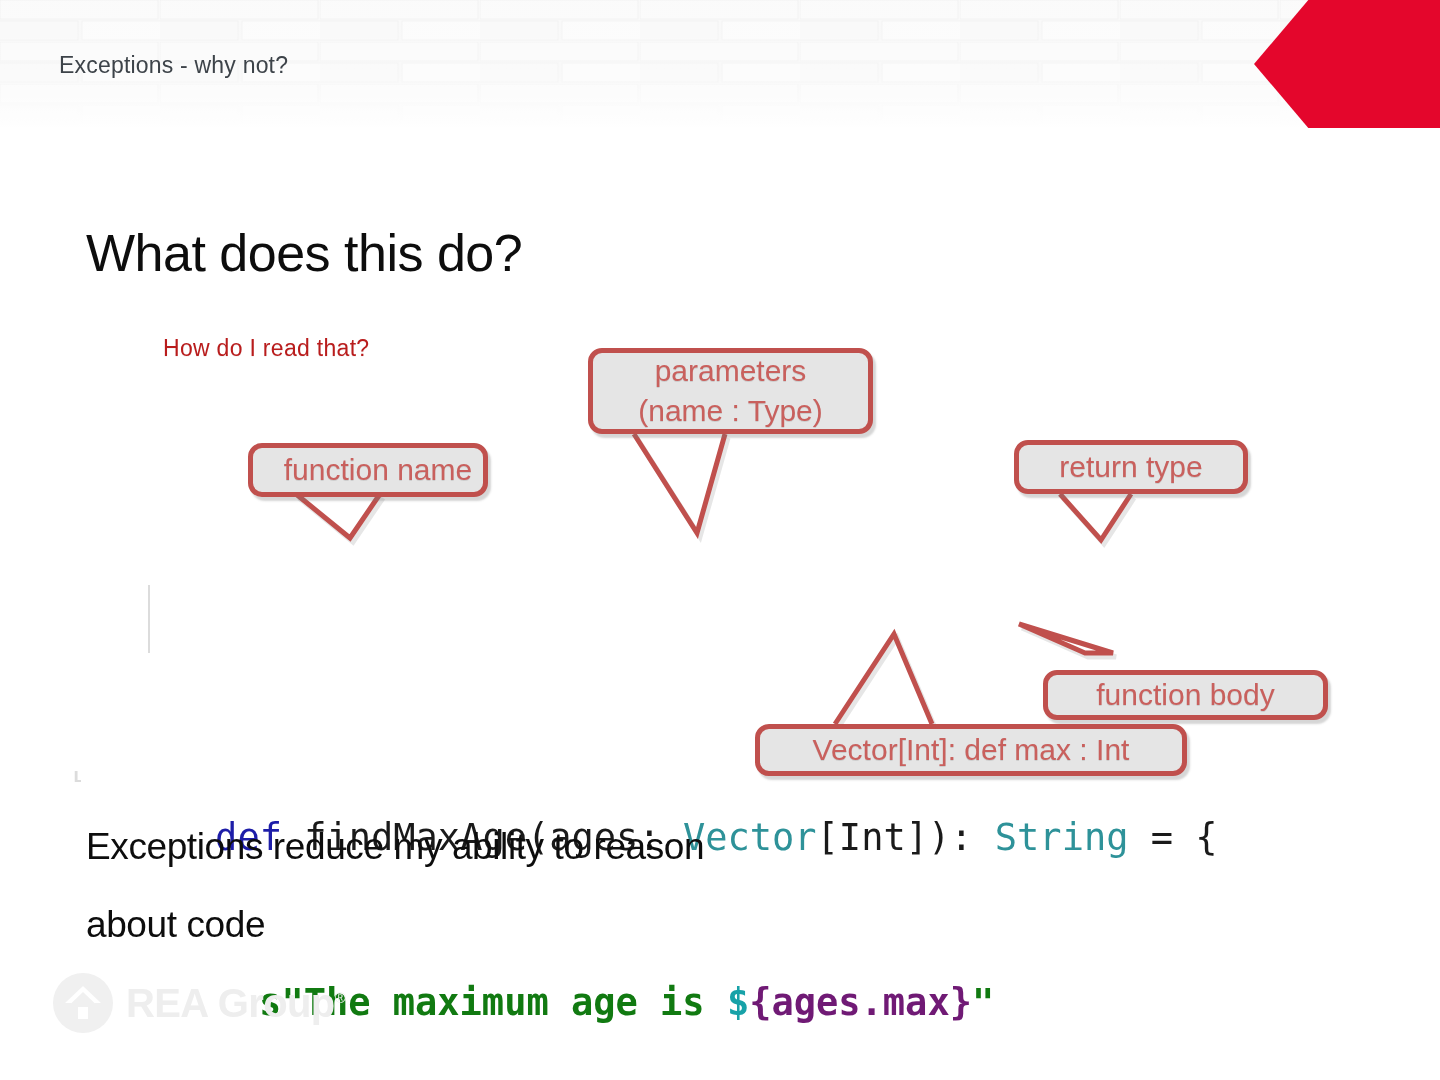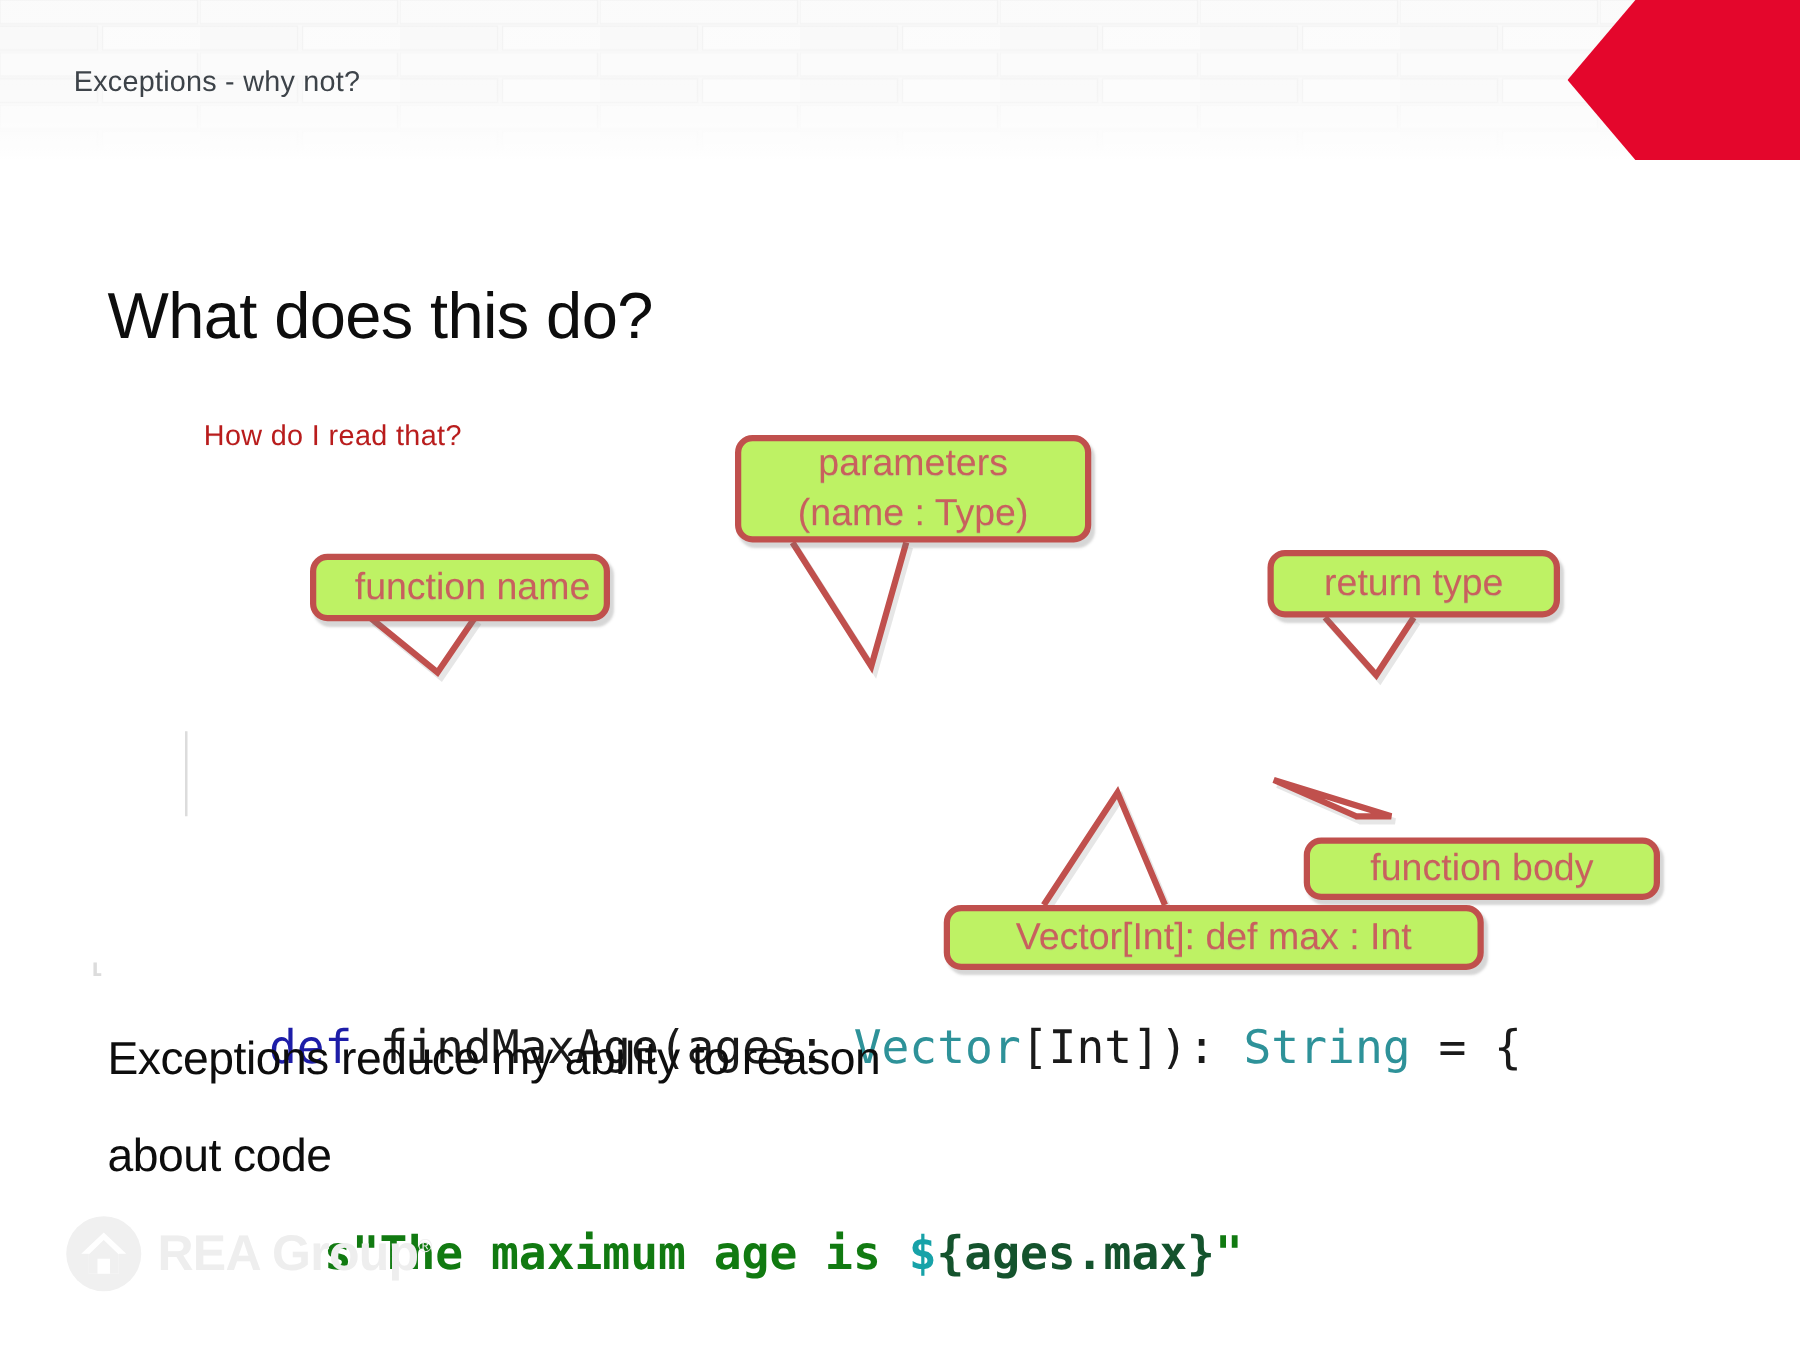--- a/index.html
+++ b/index.html
@@ -103,29 +103,29 @@
     top: 585px;
     width: 2px;
     height: 68px;
     background: #dcdcdc;
   }
   .kw      { color: #1d1da8; font-weight: normal; }
   .typ     { color: #2e9299; }
   .str     { color: #117a11; font-weight: bold; }
   .dollar  { color: #17a2a8; font-weight: bold; }
   .plain   { color: #1a1a1a; }
-  .plainb  { color: #14532d; font-weight: bold; }
+  .plainb  { color: #701a75; font-weight: bold; }
 
   
   .callout {
     position: absolute;
     box-sizing: border-box;
     border: 5px solid #c0504d;
     border-radius: 14px;
-    background: #bef264;
+    background: #e5e5e5;
     color: #c9605d;
     text-align: center;
     box-shadow: 3px 4px 2px rgba(120,120,120,0.30);
     display: flex;
     flex-direction: column;
     align-items: center;
     justify-content: center;
     z-index: 4;
   }
   .callout .c-line {

